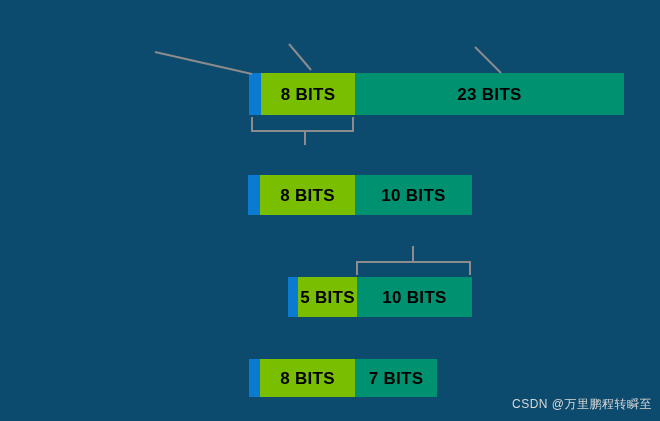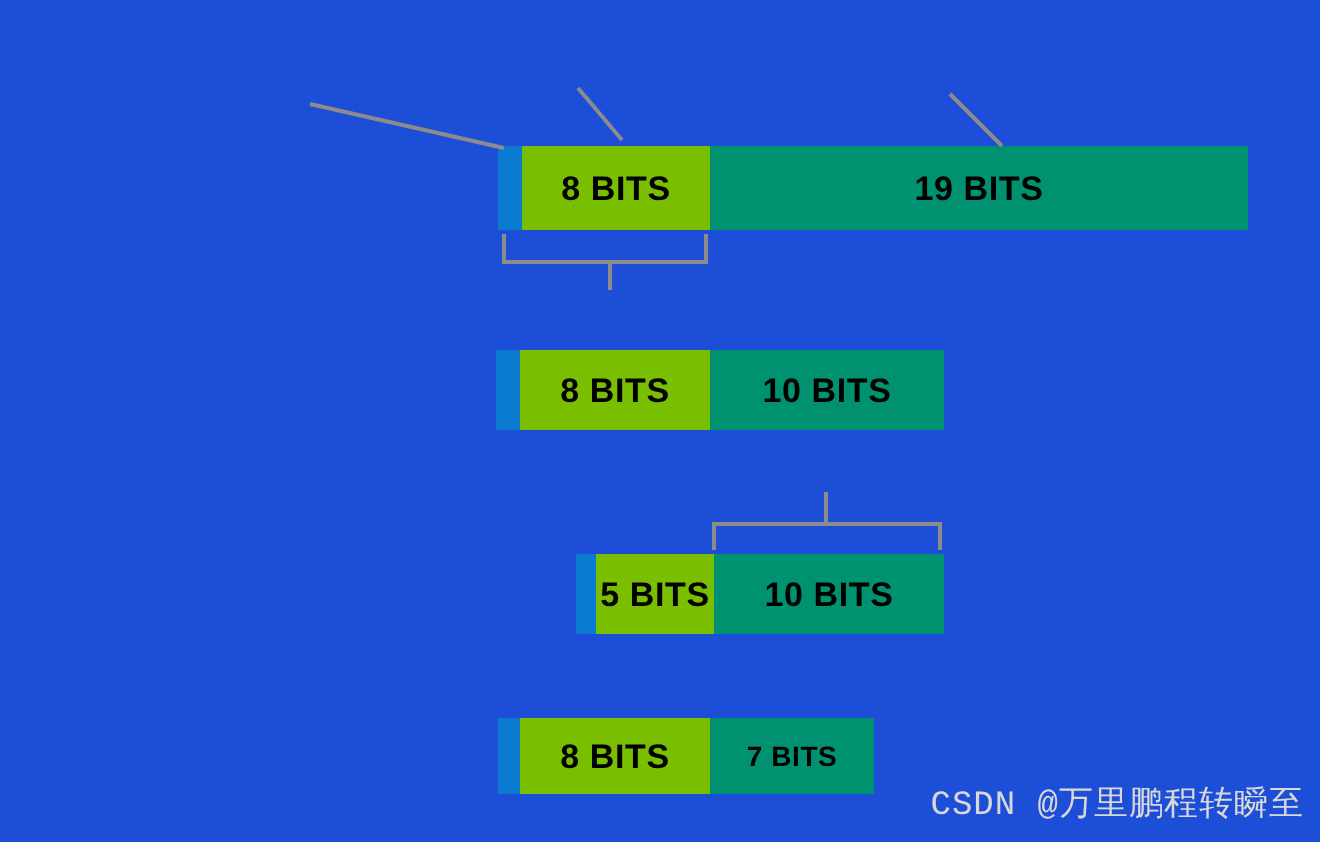--- a/index.html
+++ b/index.html
@@ -4,21 +4,21 @@
 <style>
   html, body {
     margin: 0;
     padding: 0;
     background: #000000;
   }
   #canvas {
     position: relative;
     width: 660px;
     height: 421px;
-    background: #1d4ed8;
+    background: #0c4a6e;
     overflow: hidden;
     font-family: "Liberation Sans", sans-serif;
   }
   .bar {
     position: absolute;
     display: flex;
     flex-direction: row;
     align-items: stretch;
   }
   .seg {
@@ -44,40 +44,40 @@
     top: 0;
     width: 660px;
     height: 421px;
     pointer-events: none;
   }
   .watermark {
     position: absolute;
     right: 8px;
     bottom: 8px;
     color: #d8d8d8;
-    font-size: 17px;
-    font-family: Liberation Mono, monospace;
+    font-size: 12px;
+    font-family: Liberation Sans, sans-serif;
     letter-spacing: 0.5px;
     white-space: nowrap;
   }
 </style>
 </head>
 <body>
 
 <div id="canvas">
 
   <div class="bar" style="left:249px; top:73px; height:42px;">
     <div class="seg seg-blue" style="width:12px;">
       <span class="seg-label" style="font-size:16px;"></span>
     </div>
     <div class="seg seg-green" style="width:94px;">
       <span class="seg-label" style="font-size:17px;">8 BITS</span>
     </div>
     <div class="seg seg-teal" style="width:269px;">
-      <span class="seg-label" style="font-size:17px;">19 BITS</span>
+      <span class="seg-label" style="font-size:17px;">23 BITS</span>
     </div>
   </div>
 
   <div class="bar" style="left:248px; top:175px; height:40px;">
     <div class="seg seg-blue" style="width:12px;">
       <span class="seg-label" style="font-size:16px;"></span>
     </div>
     <div class="seg seg-green" style="width:95px;">
       <span class="seg-label" style="font-size:17px;">8 BITS</span>
     </div>
@@ -99,21 +99,21 @@
   </div>
 
   <div class="bar" style="left:249px; top:359px; height:38px;">
     <div class="seg seg-blue" style="width:11px;">
       <span class="seg-label" style="font-size:16px;"></span>
     </div>
     <div class="seg seg-green" style="width:95px;">
       <span class="seg-label" style="font-size:17px;">8 BITS</span>
     </div>
     <div class="seg seg-teal" style="width:82px;">
-      <span class="seg-label" style="font-size:14px;">7 BITS</span>
+      <span class="seg-label" style="font-size:17px;">7 BITS</span>
     </div>
   </div>
 
   <svg class="annot-svg" viewBox="0 0 660 421" xmlns="http://www.w3.org/2000/svg">
 
     <line x1="155" y1="52" x2="252" y2="74" stroke="#8c8c8c" stroke-width="2"></line>
 
     <line x1="289" y1="44" x2="311" y2="70" stroke="#8c8c8c" stroke-width="2"></line>
 
     <line x1="475" y1="47" x2="501" y2="73" stroke="#8c8c8c" stroke-width="2"></line>

